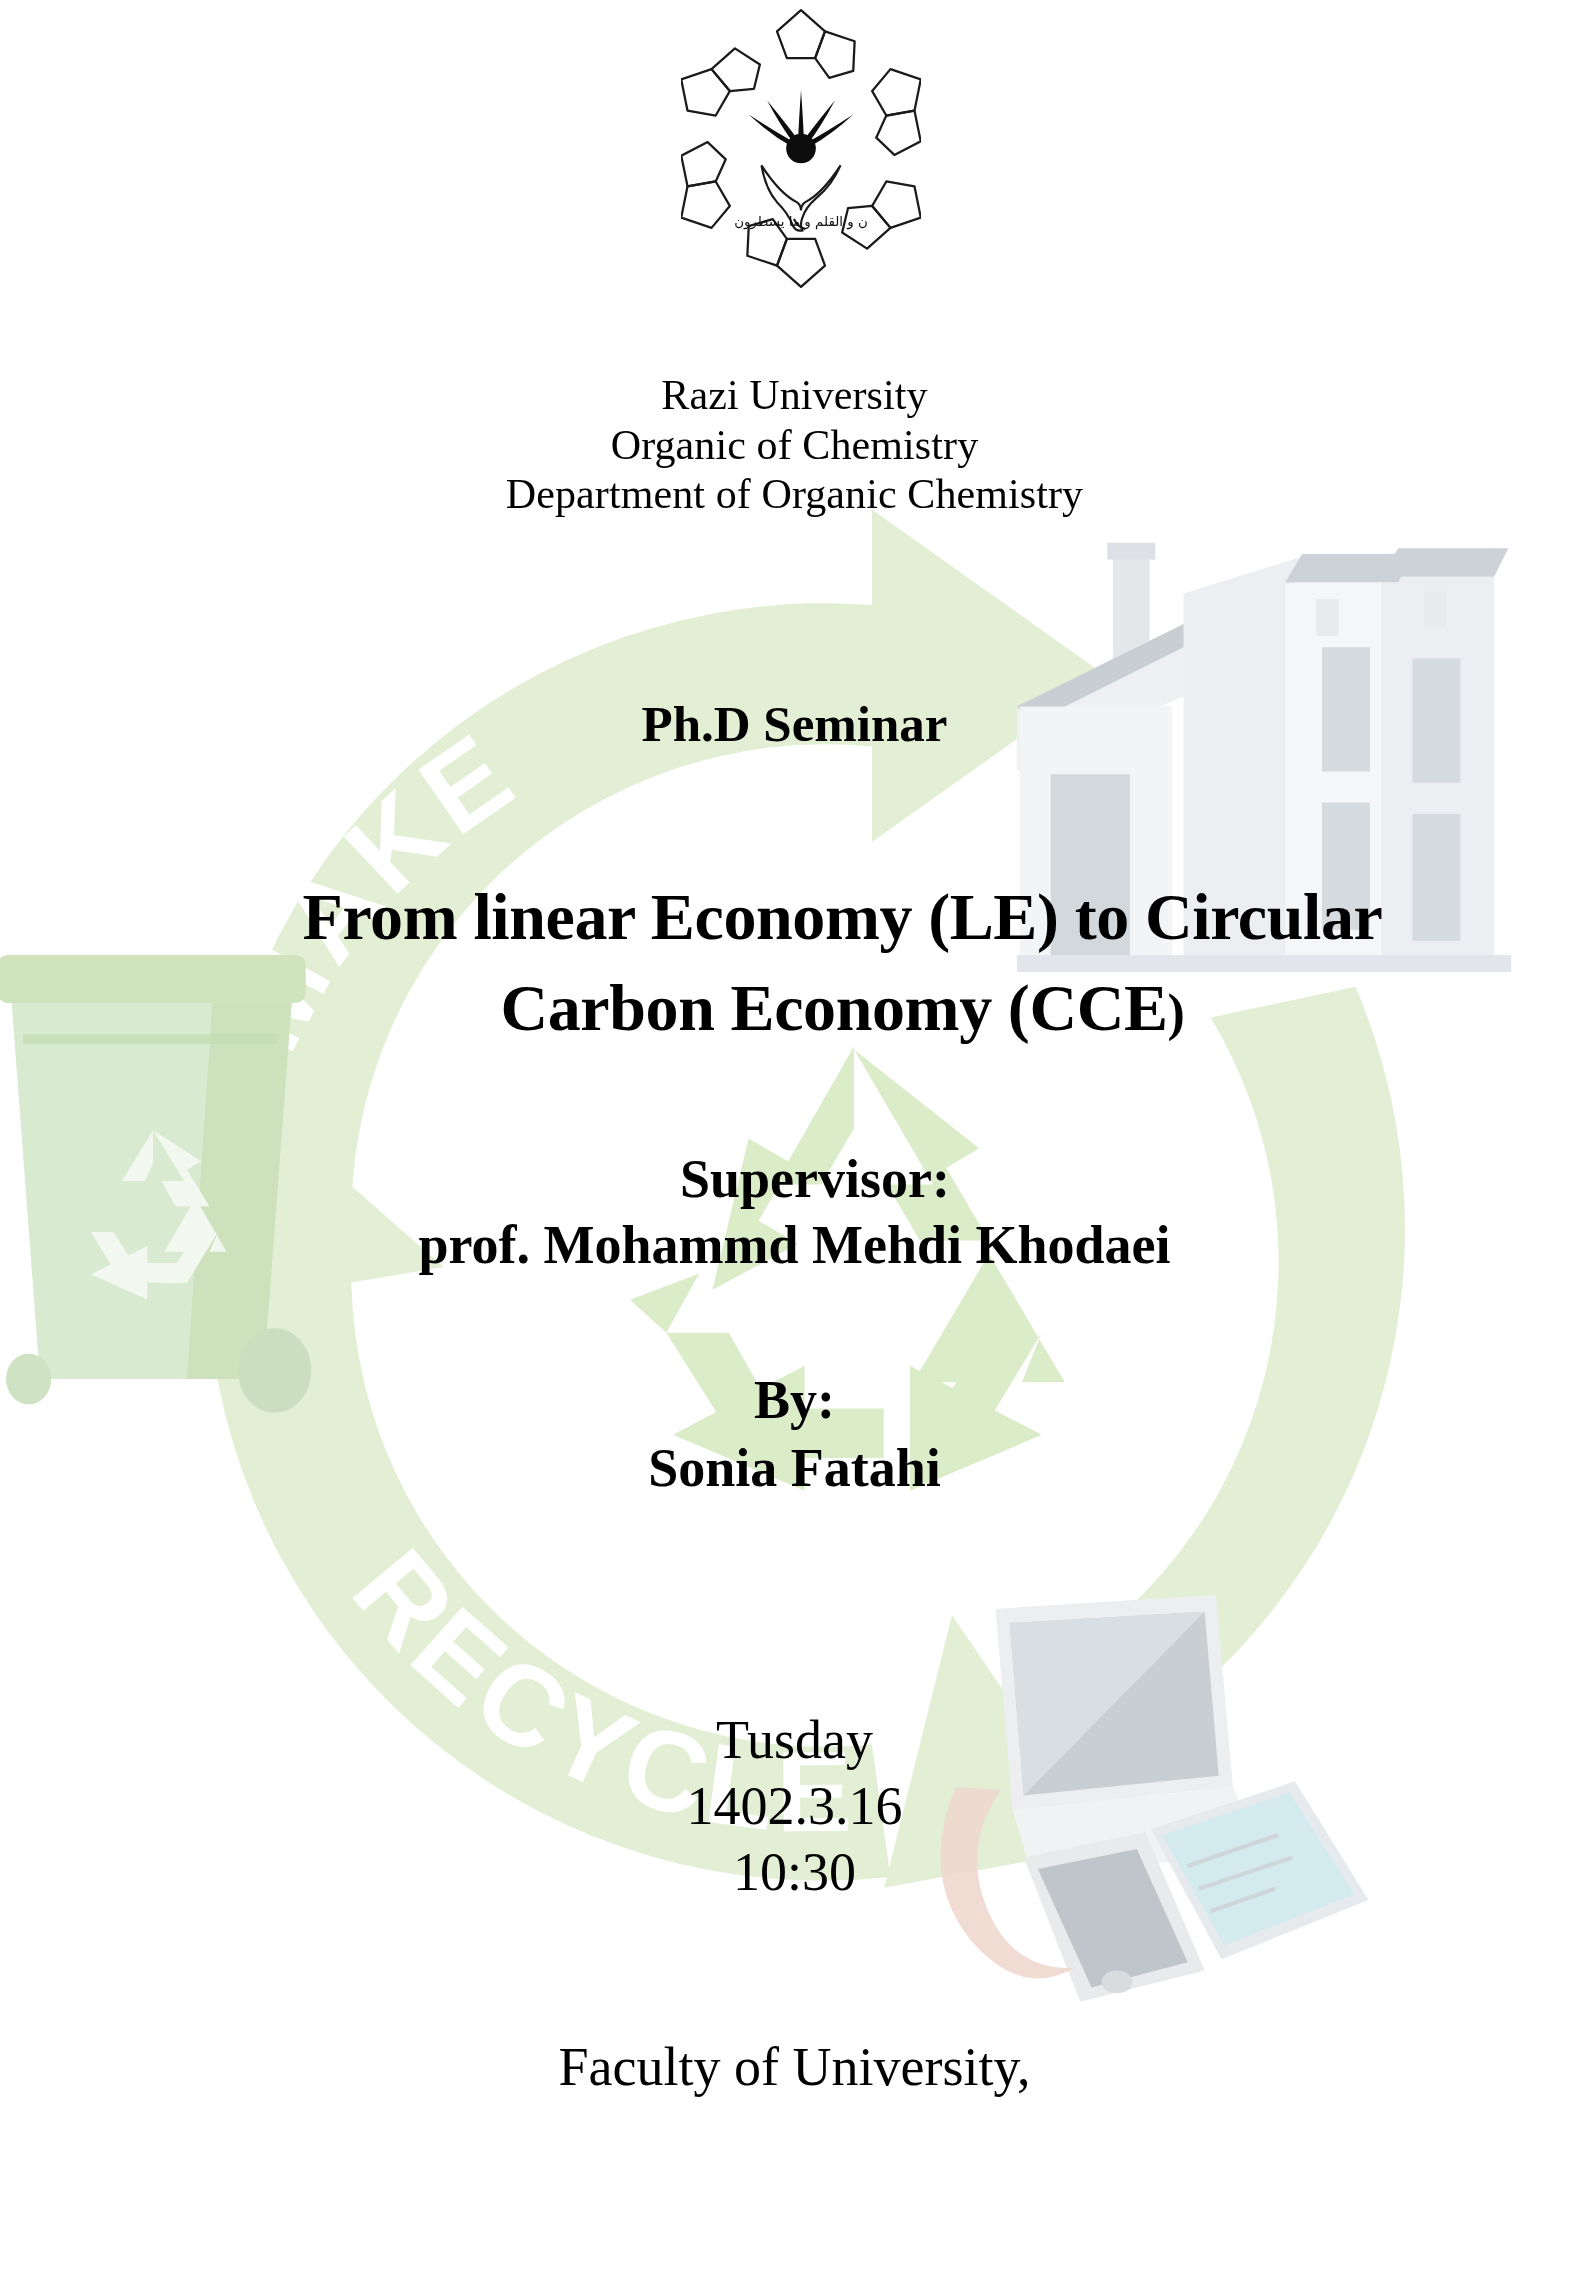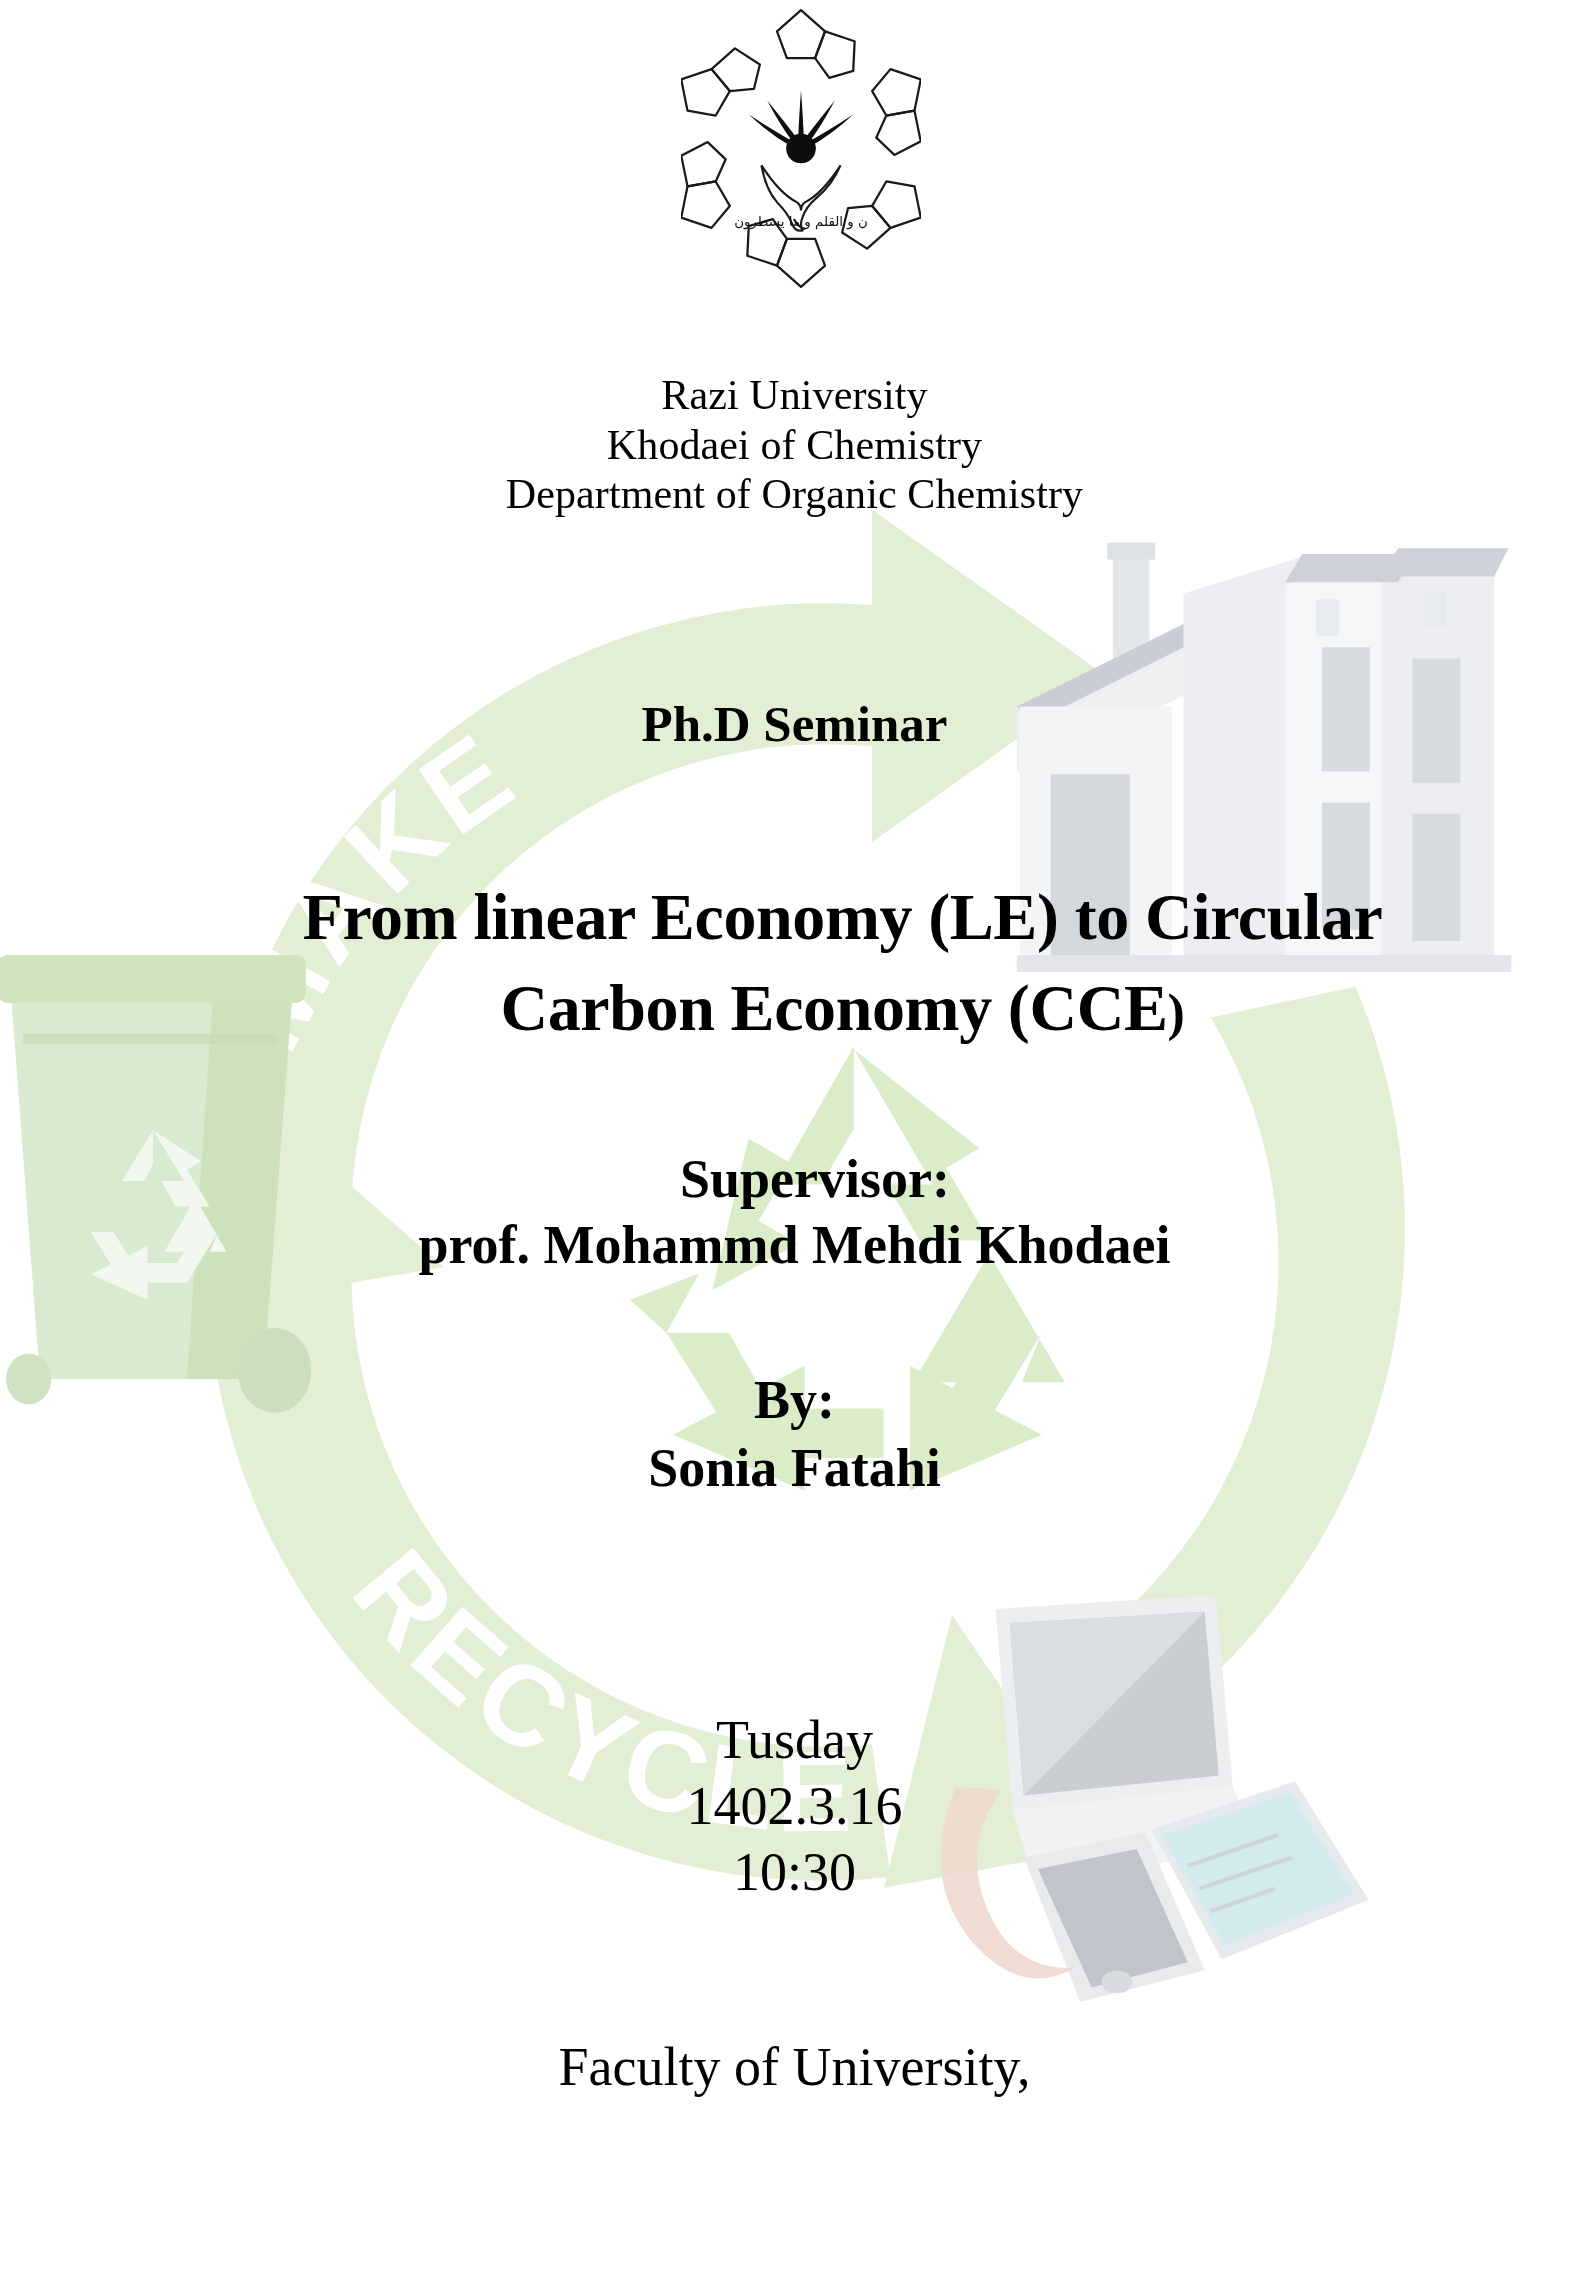--- a/index.html
+++ b/index.html
@@ -312,21 +312,21 @@
                    Q152 292 136 276 Q120 258 114 224 Z"></path>
           <path d="M160 300 Q166 312 176 314"></path>
         </g>
 
         <text x="170" y="310" text-anchor="middle" font-family="'DejaVu Sans', sans-serif" font-size="19" fill="#111">ن و القلم و ما يسطرون</text>
       </svg>
     </div>
 
     <div class="blk" id="header-block">
       <div class="hdr-line">Razi University</div>
-      <div class="hdr-line">Khodaei of Chemistry</div>
+      <div class="hdr-line">Organic of Chemistry</div>
       <div class="hdr-line">Department of Organic Chemistry</div>
     </div>
 
     <div class="blk" id="seminar-line">Ph.D Seminar</div>
 
     <div class="blk" id="title-block">
       <div class="ttl-line">From linear Economy (LE) to Circular</div>
       <div class="ttl-line"><span>Carbon Economy (CCE</span><span class="paren-small">)</span></div>
     </div>
 

